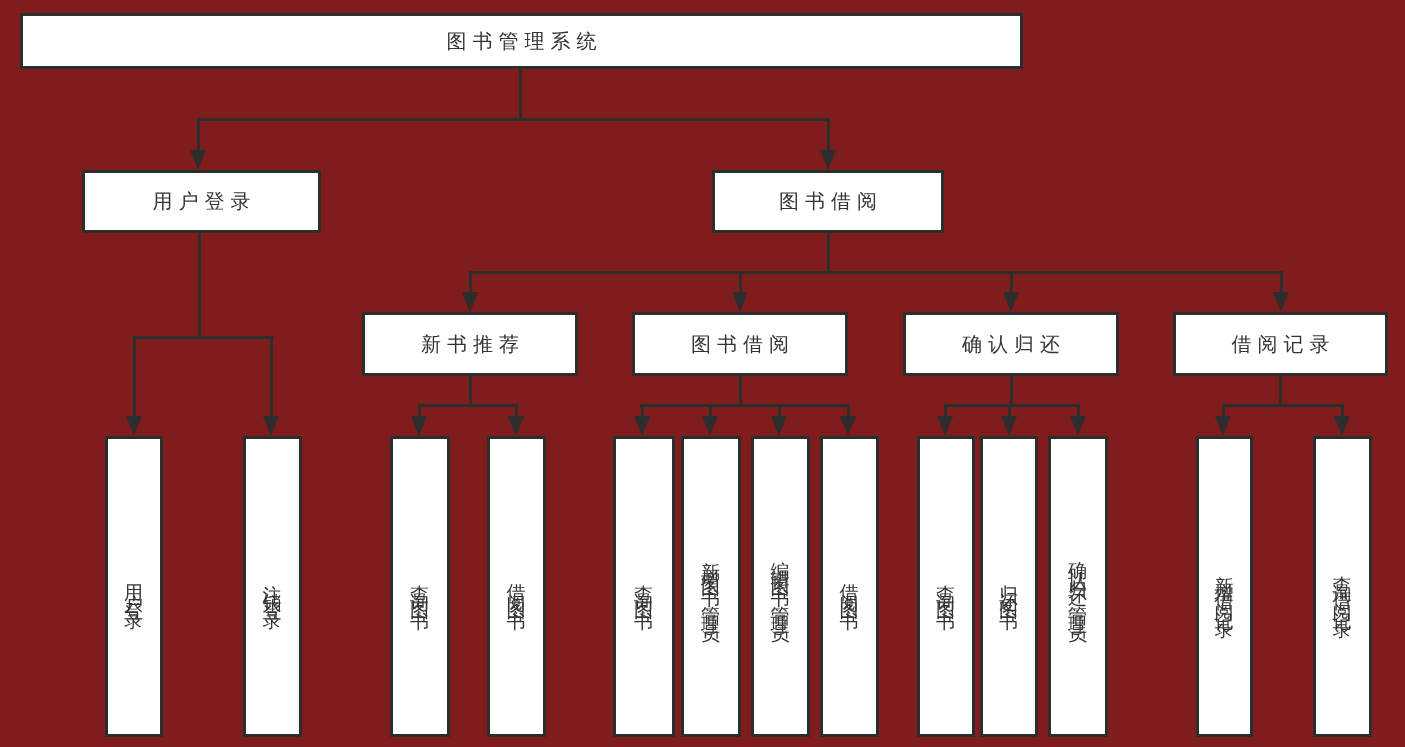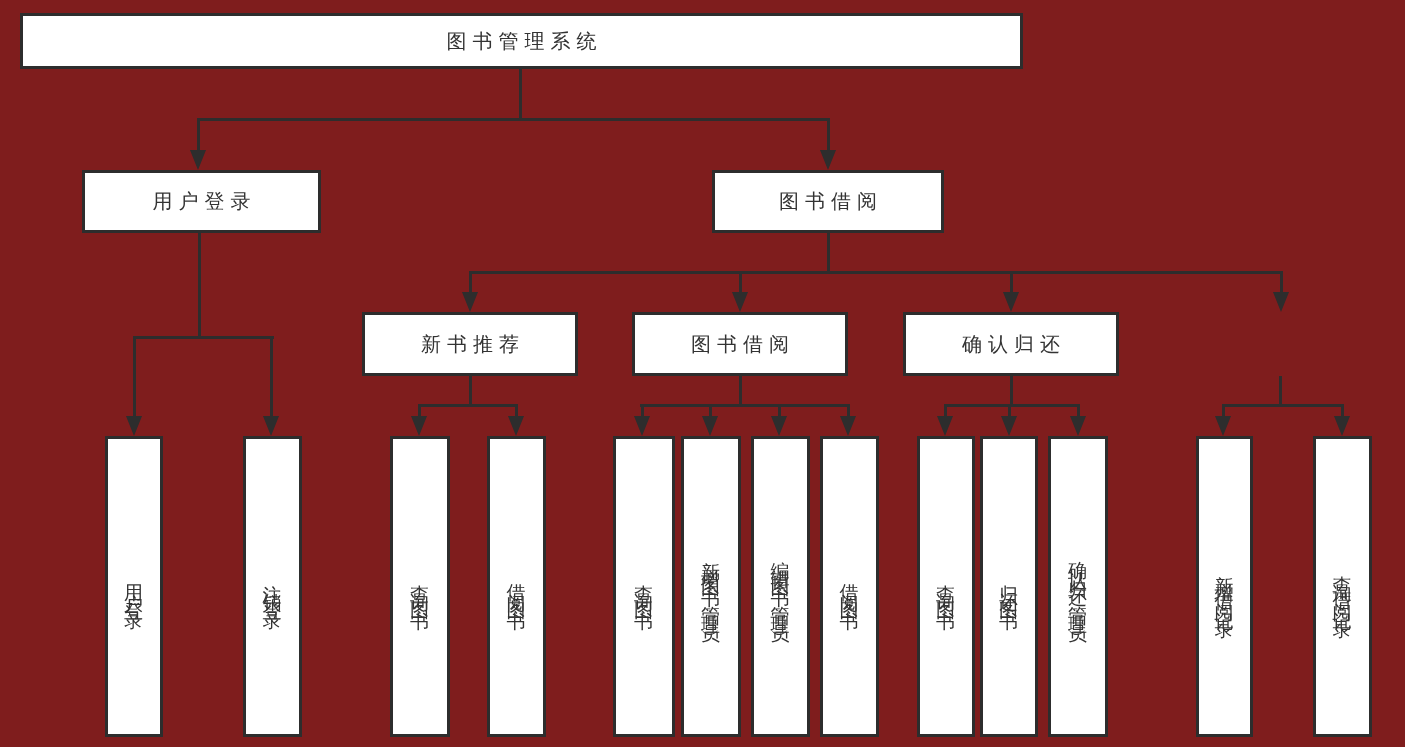--- a/index.html
+++ b/index.html
@@ -62,20 +62,21 @@
   <div class="vline" style="left:739px;  top:271px; height:24px;"></div>
   <div class="arrow" style="left:732px;  top:292px;"></div>
   <div class="vline" style="left:1010px; top:271px; height:24px;"></div>
   <div class="arrow" style="left:1003px; top:292px;"></div>
   <div class="vline" style="left:1280px; top:271px; height:24px;"></div>
   <div class="arrow" style="left:1273px; top:292px;"></div>
 
   <div class="box" style="left:362px;  top:312px; width:216px; height:64px;">新书推荐</div>
   <div class="box" style="left:632px;  top:312px; width:216px; height:64px;">图书借阅</div>
   <div class="box" style="left:903px;  top:312px; width:216px; height:64px;">确认归还</div>
+  <div class="box" style="left:1173px; top:312px; width:215px; height:64px;">借阅记录</div>
 
   <div class="vline" style="left:469px; top:376px; height:31px;"></div>
   <div class="hline" style="left:419px; top:404px; width:99px;"></div>
   <div class="vline" style="left:418px; top:404px; height:14px;"></div>
   <div class="arrow" style="left:411px; top:416px;"></div>
   <div class="vline" style="left:515px; top:404px; height:14px;"></div>
   <div class="arrow" style="left:508px; top:416px;"></div>
 
   <div class="vline" style="left:739px; top:376px; height:31px;"></div>
   <div class="hline" style="left:640px; top:404px; width:210px;"></div>

